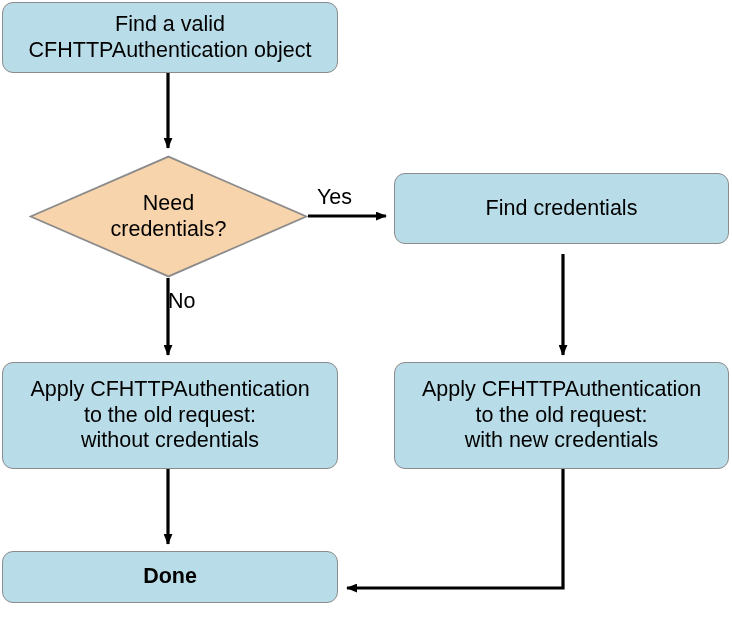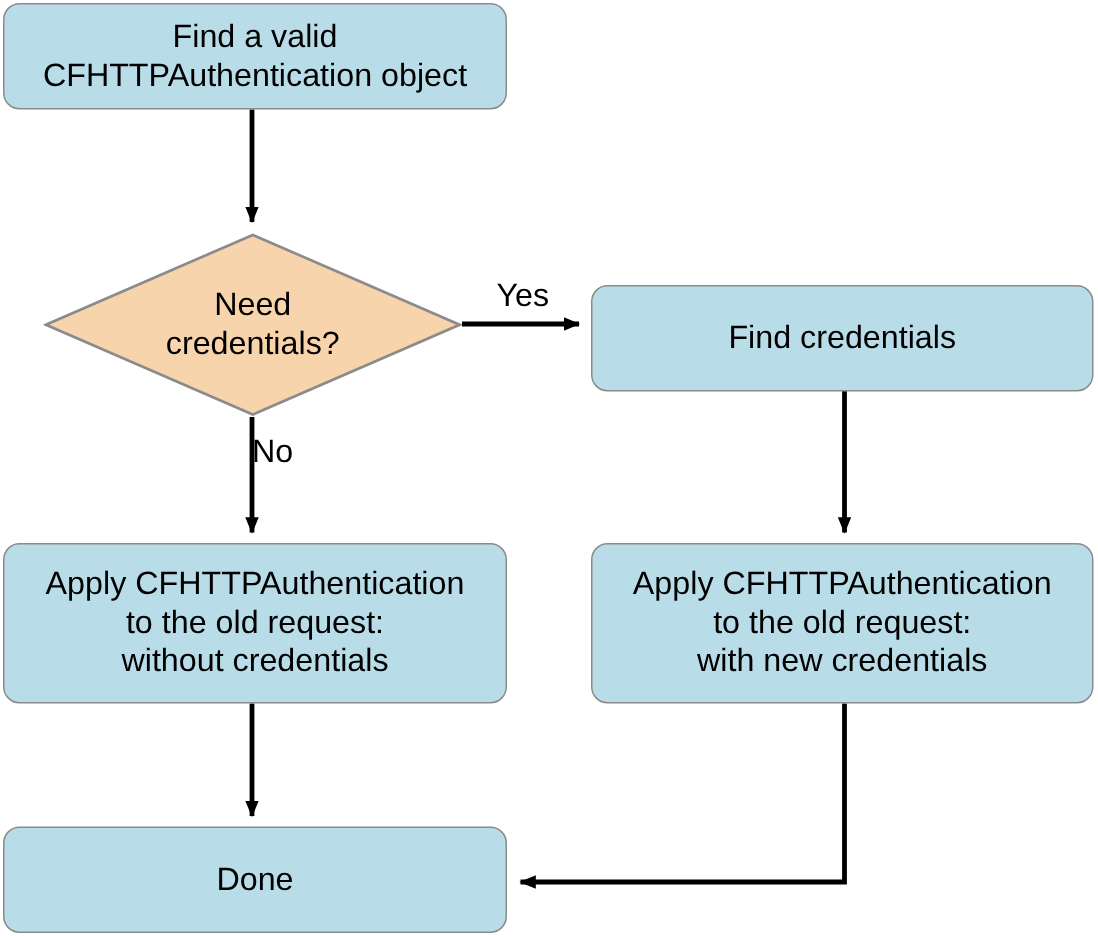--- a/index.html
+++ b/index.html
@@ -111,37 +111,37 @@
   </div>
 
   <div class="node decision" style="left:29px; top:155px; width:279px; height:123px;">
     <svg class="diamond-shape" viewBox="0 0 279 123" preserveAspectRatio="none" xmlns="http://www.w3.org/2000/svg">
       <polygon points="139.5,1.6 277.4,61.5 139.5,121.4 1.6,61.5" fill="#f8d4ac" stroke="#8b8b8b" stroke-width="1.8"></polygon>
     </svg>
     <span class="label">Need
 credentials?</span>
   </div>
 
-  <div class="node process" style="left:394px; top:190px; width:335px; height:71px;">
+  <div class="node process" style="left:394px; top:173px; width:335px; height:71px;">
     <span class="label">Find credentials</span>
   </div>
 
   <div class="node process" style="left:2px; top:362px; width:336px; height:107px;">
     <span class="label">Apply CFHTTPAuthentication
 to the old request:
 without credentials</span>
   </div>
 
   <div class="node process" style="left:394px; top:362px; width:335px; height:107px;">
     <span class="label">Apply CFHTTPAuthentication
 to the old request:
 with new credentials</span>
   </div>
 
-  <div class="node process" style="left:2px; top:551px; width:336px; height:71px;">
+  <div class="node process" style="left:2px; top:551px; width:336px; height:52px;font-weight:bold;">
     <span class="label">Done</span>
   </div>
 
-  <div class="edge-label" style="left:317px; top:187px;margin-left:14px;">Yes</div>
+  <div class="edge-label" style="left:317px; top:187px;">Yes</div>
 
   <div class="edge-label" style="left:168px; top:291px;">No</div>
 
 </div>
 
 </body></html>

